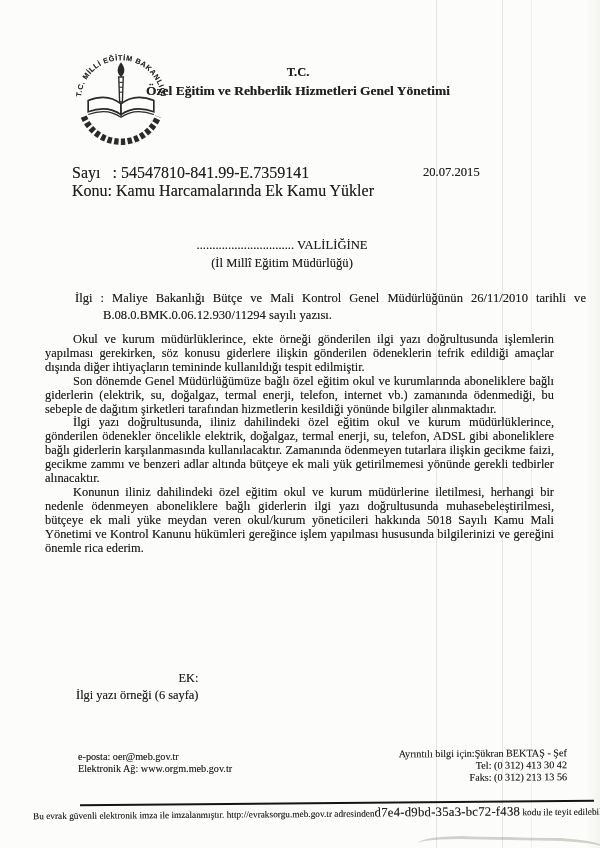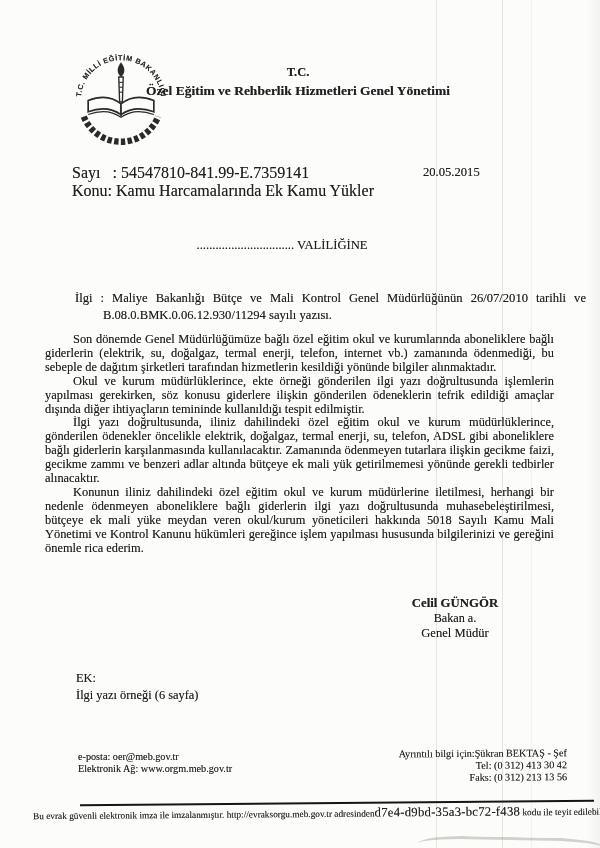--- a/index.html
+++ b/index.html
@@ -42,21 +42,21 @@
   
   .body{position:absolute;left:45px;top:333px;width:509px;font-size:12.4px;line-height:13.9px;
     text-align:justify;}
   .body p{margin:0;text-indent:28px;}
   
   .signature{position:absolute;left:384px;top:596px;width:142px;text-align:center;line-height:15px;}
   .signature .name{font-size:12.8px;font-weight:bold;}
   .signature .t1{font-size:12.2px;}
   .signature .t2{font-size:12.6px;}
   
-  .ek{position:absolute;left:76px;top:670px;font-size:12.4px;line-height:16.5px;}
+  .ek{position:absolute;left:76px;top:670px;font-size:12.4px;line-height:16.5px;text-align:right;}
   
   .footer-left{position:absolute;left:78px;top:751px;font-size:10.2px;line-height:11.9px;}
   .footer-right{position:absolute;left:330px;top:748px;width:237px;text-align:right;
     font-size:10.2px;line-height:11.9px;transform:rotate(-0.4deg);}
   .divider{position:absolute;left:80px;top:802px;width:514px;height:2px;background:#151515;
     transform:rotate(-0.5deg);}
   .verification{position:absolute;left:33px;top:806px;width:562px;font-size:9.3px;
     transform:rotate(-0.45deg);white-space:nowrap;}
   .verification .code{font-size:12.8px;letter-spacing:0.2px;}
 </style>
@@ -100,40 +100,36 @@
 
   <div class="header-text">
     <div class="tc">T.C.</div>
     <div class="directorate">Özel Eğitim ve Rehberlik Hizmetleri Genel Yönetimi</div>
   </div>
 
   <div class="meta">
     <div class="pre">Sayı   : 54547810-841.99-E.7359141</div>
     <div>Konu: Kamu Harcamalarında Ek Kamu Yükler</div>
   </div>
-  <div class="date">20.05.2015</div>
+  <div class="date">20.07.2015</div>
 
   <div class="recipient">
     <div>............................... VALİLİĞİNE</div>
+    <div>(İl Millî Eğitim Müdürlüğü)</div>
   </div>
 
-  <div class="ilgi">İlgi : Maliye Bakanlığı Bütçe ve Mali Kontrol Genel Müdürlüğünün 26/07/2010 tarihli ve B.08.0.BMK.0.06.12.930/11294 sayılı yazısı.</div>
+  <div class="ilgi">İlgi : Maliye Bakanlığı Bütçe ve Mali Kontrol Genel Müdürlüğünün 26/11/2010 tarihli ve B.08.0.BMK.0.06.12.930/11294 sayılı yazısı.</div>
 
   <div class="body">
+    <p>Okul ve kurum müdürlüklerince, ekte örneği gönderilen ilgi yazı doğrultusunda işlemlerin yapılması gerekirken, söz konusu giderlere ilişkin gönderilen ödeneklerin tefrik edildiği amaçlar dışında diğer ihtiyaçların temininde kullanıldığı tespit edilmiştir.</p>
     <p>Son dönemde Genel Müdürlüğümüze bağlı özel eğitim okul ve kurumlarında aboneliklere bağlı giderlerin (elektrik, su, doğalgaz, termal enerji, telefon, internet vb.) zamanında ödenmediği, bu sebeple de dağıtım şirketleri tarafından hizmetlerin kesildiği yönünde bilgiler alınmaktadır.</p>
-    <p>Okul ve kurum müdürlüklerince, ekte örneği gönderilen ilgi yazı doğrultusunda işlemlerin yapılması gerekirken, söz konusu giderlere ilişkin gönderilen ödeneklerin tefrik edildiği amaçlar dışında diğer ihtiyaçların temininde kullanıldığı tespit edilmiştir.</p>
     <p>İlgi yazı doğrultusunda, iliniz dahilindeki özel eğitim okul ve kurum müdürlüklerince, gönderilen ödenekler öncelikle elektrik, doğalgaz, termal enerji, su, telefon, ADSL gibi aboneliklere bağlı giderlerin karşılanmasında kullanılacaktır. Zamanında ödenmeyen tutarlara ilişkin gecikme faizi, gecikme zammı ve benzeri adlar altında bütçeye ek mali yük getirilmemesi yönünde gerekli tedbirler alınacaktır.</p>
     <p>Konunun iliniz dahilindeki özel eğitim okul ve kurum müdürlerine iletilmesi, herhangi bir nedenle ödenmeyen aboneliklere bağlı giderlerin ilgi yazı doğrultusunda muhasebeleştirilmesi, bütçeye ek mali yüke meydan veren okul/kurum yöneticileri hakkında 5018 Sayılı Kamu Mali Yönetimi ve Kontrol Kanunu hükümleri gereğince işlem yapılması hususunda bilgilerinizi ve gereğini önemle rica ederim.</p>
   </div>
 
-  <div class="signature">
-    <div class="name">Celil GÜNGÖR</div>
-    <div class="t1">Bakan a.</div>
-    <div class="t2">Genel Müdür</div>
-  </div>
 
   <div class="ek">
     <div>EK:</div>
     <div>İlgi yazı örneği (6 sayfa)</div>
   </div>
 
   <div class="footer-left">
     <div>e-posta: oer@meb.gov.tr</div>
     <div>Elektronik Ağ: www.orgm.meb.gov.tr</div>
   </div>

